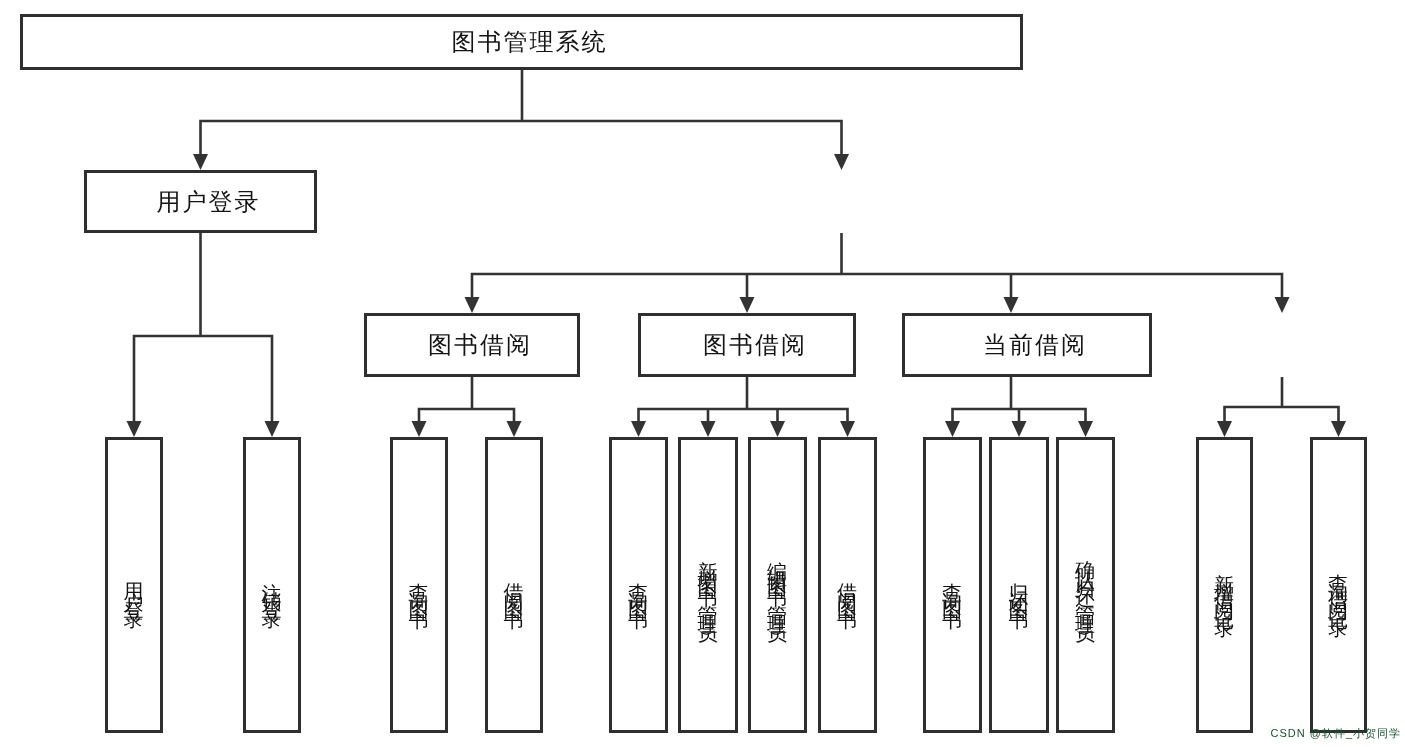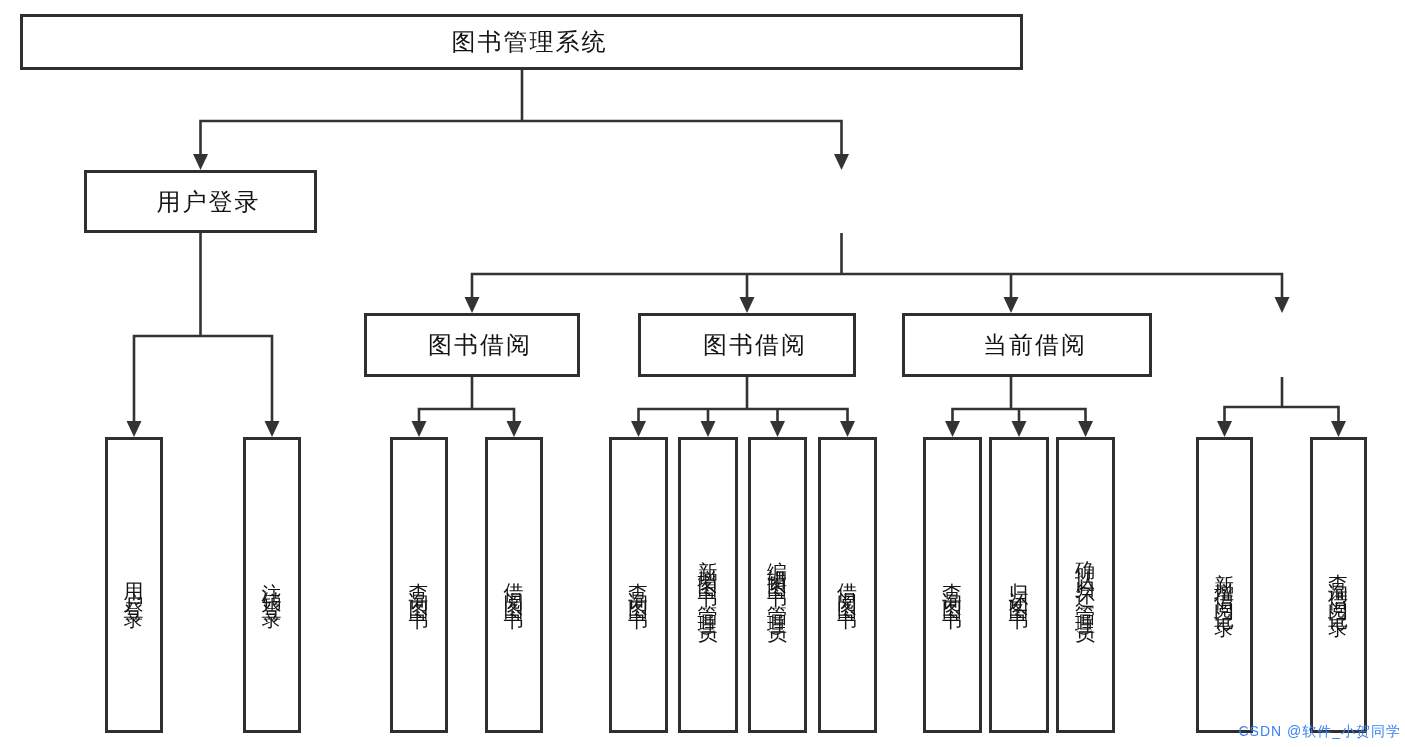--- a/index.html
+++ b/index.html
@@ -14,21 +14,21 @@
     border:3px solid #2f2f2f;display:flex;align-items:center;justify-content:center;
     text-align:center;line-height:1.25;
   }
   .h{font-size:24px;letter-spacing:2px;padding-left:16px;}
   .v{
     writing-mode:vertical-rl;text-orientation:mixed;
     font-size:20px;letter-spacing:9px;line-height:1;
   }
   .watermark{
     position:absolute;right:4px;bottom:6px;
-    font-size:14px;letter-spacing:1px;color:#3b82f6;white-space:nowrap;
+    font-size:11px;letter-spacing:1px;color:#14532d;white-space:nowrap;
   }
   svg path{stroke:#333333;stroke-width:2.6;fill:none;}
   svg polygon{fill:#333333;stroke:none;}
 </style>
 </head>
 <body>
 
 <div class="stage">
 
   <svg class="connector-layer" viewBox="0 0 1405 747">

